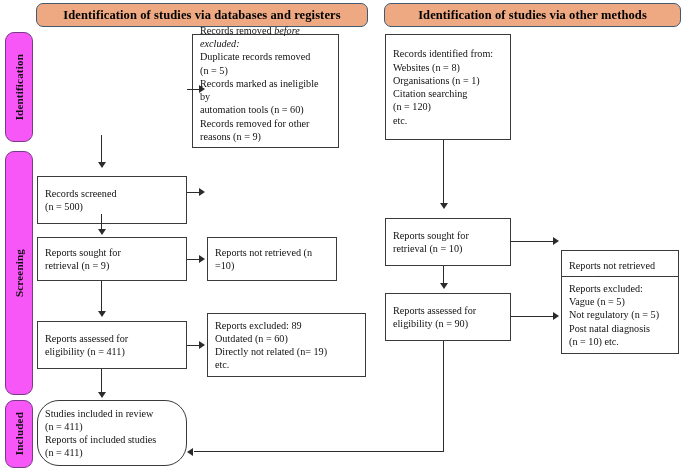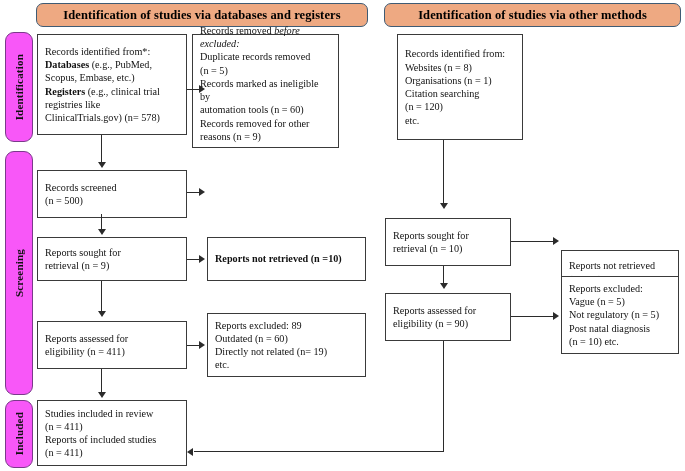--- a/index.html
+++ b/index.html
@@ -97,54 +97,51 @@
     <span>Included</span>
   </div>
 
   <div class="banner" style="left: 36px; top: 3px; width: 330px; height: 22px; background: rgb(238, 169, 130); border-color: rgb(63, 91, 116);">
     <span>Identification of studies via databases and registers</span>
   </div>
   <div class="banner" style="left: 384px; top: 3px; width: 295px; height: 22px; background: rgb(238, 169, 130); border-color: rgb(63, 91, 116); border-radius: 7px;">
     <span>Identification of studies via other methods</span>
   </div>
 
-  <div class="box" style="left: 37px; top: 34px; width: 150px; height: 101px; border-color: rgb(58, 58, 58);">
-    <div class="txt">Records identified from*:<br><b>Databases</b> (e.g., PubMed,<br>Scopus, Embase, etc.)<br><b>Registers</b> (e.g., clinical trial<br>registries like<br>ClinicalTrials.gov) (n= 578)</div>
-  </div>
 
   <div class="box" style="left: 192px; top: 34px; width: 147px; height: 114px; border-color: rgb(58, 58, 58); align-items: flex-end;">
     <div class="txt">Records removed <i>before</i><br><i>excluded:</i><br>Duplicate records removed<br>(n = 5)<br>Records marked as ineligible by<br>automation tools (n = 60)<br>Records removed for other<br>reasons (n = 9)</div>
   </div>
 
-  <div class="box" style="left: 37px; top: 170px; width: 150px; height: 48px; border-color: rgb(58, 58, 58);">
+  <div class="box" style="left: 37px; top: 176px; width: 150px; height: 48px; border-color: rgb(58, 58, 58);">
     <div class="txt">Records screened<br>(n = 500)</div>
   </div>
 
 
   <div class="box" style="left: 37px; top: 237px; width: 150px; height: 44px; border-color: rgb(58, 58, 58);">
     <div class="txt">Reports sought for<br>retrieval (n = 9)</div>
   </div>
 
-  <div class="box" style="left: 207px; top: 237px; width: 159px; height: 44px; border-color: rgb(58, 58, 58); font-weight: bold;">
+  <div class="box" style="left: 207px; top: 237px; width: 130px; height: 44px; border-color: rgb(58, 58, 58);">
     <div class="txt">Reports not retrieved (n =10)</div>
   </div>
 
   <div class="box" style="left: 37px; top: 321px; width: 150px; height: 48px; border-color: rgb(58, 58, 58);">
     <div class="txt">Reports assessed for<br>eligibility (n = 411)</div>
   </div>
 
   <div class="box" style="left: 207px; top: 313px; width: 159px; height: 64px; border-color: rgb(58, 58, 58); justify-content: center;">
     <div class="txt">Reports excluded: 89<br>Outdated (n = 60)<br>Directly not related (n= 19)<br>etc.</div>
   </div>
 
-  <div class="box" style="left: 37px; top: 400px; width: 150px; height: 66px; border-color: rgb(58, 58, 58);">
+  <div class="box" style="left: 37px; top: 400px; width: 150px; height: 66px; border-color: rgb(58, 58, 58); border-radius: 22px;">
     <div class="txt">Studies included in review<br>(n = 411)<br>Reports of included studies<br>(n = 411)</div>
   </div>
 
-  <div class="box" style="left: 397px; top: 34px; width: 126px; height: 106px; border-color: rgb(58, 58, 58);">
+  <div class="box" style="left: 385px; top: 34px; width: 126px; height: 106px; border-color: rgb(58, 58, 58);">
     <div class="txt">Records identified from:<br>Websites (n = 8)<br>Organisations (n = 1)<br>Citation searching<br>(n = 120)<br>etc.</div>
   </div>
 
   <div class="box" style="left: 385px; top: 218px; width: 126px; height: 48px; border-color: rgb(58, 58, 58);">
     <div class="txt">Reports sought for<br>retrieval (n = 10)</div>
   </div>
 
   <div class="box" style="left: 561px; top: 218px; width: 118px; height: 45px; border-color: rgb(58, 58, 58); margin-top: 32px;">
     <div class="txt">Reports not retrieved<br>(n = 20)</div>
   </div>

